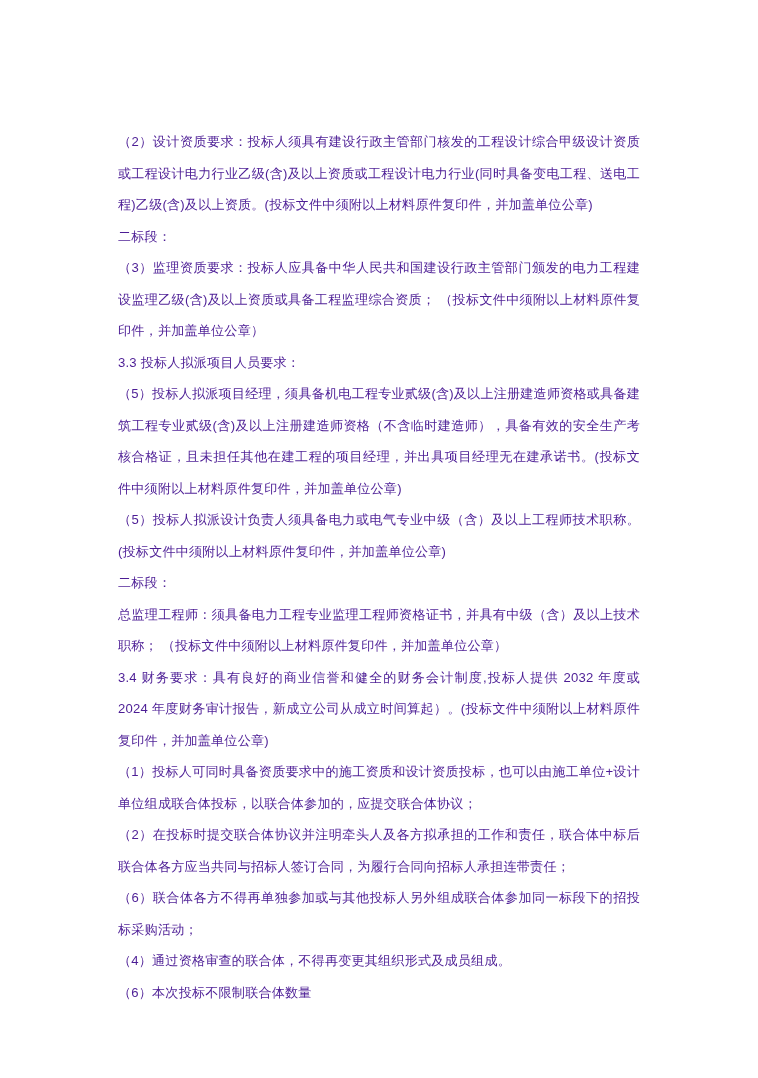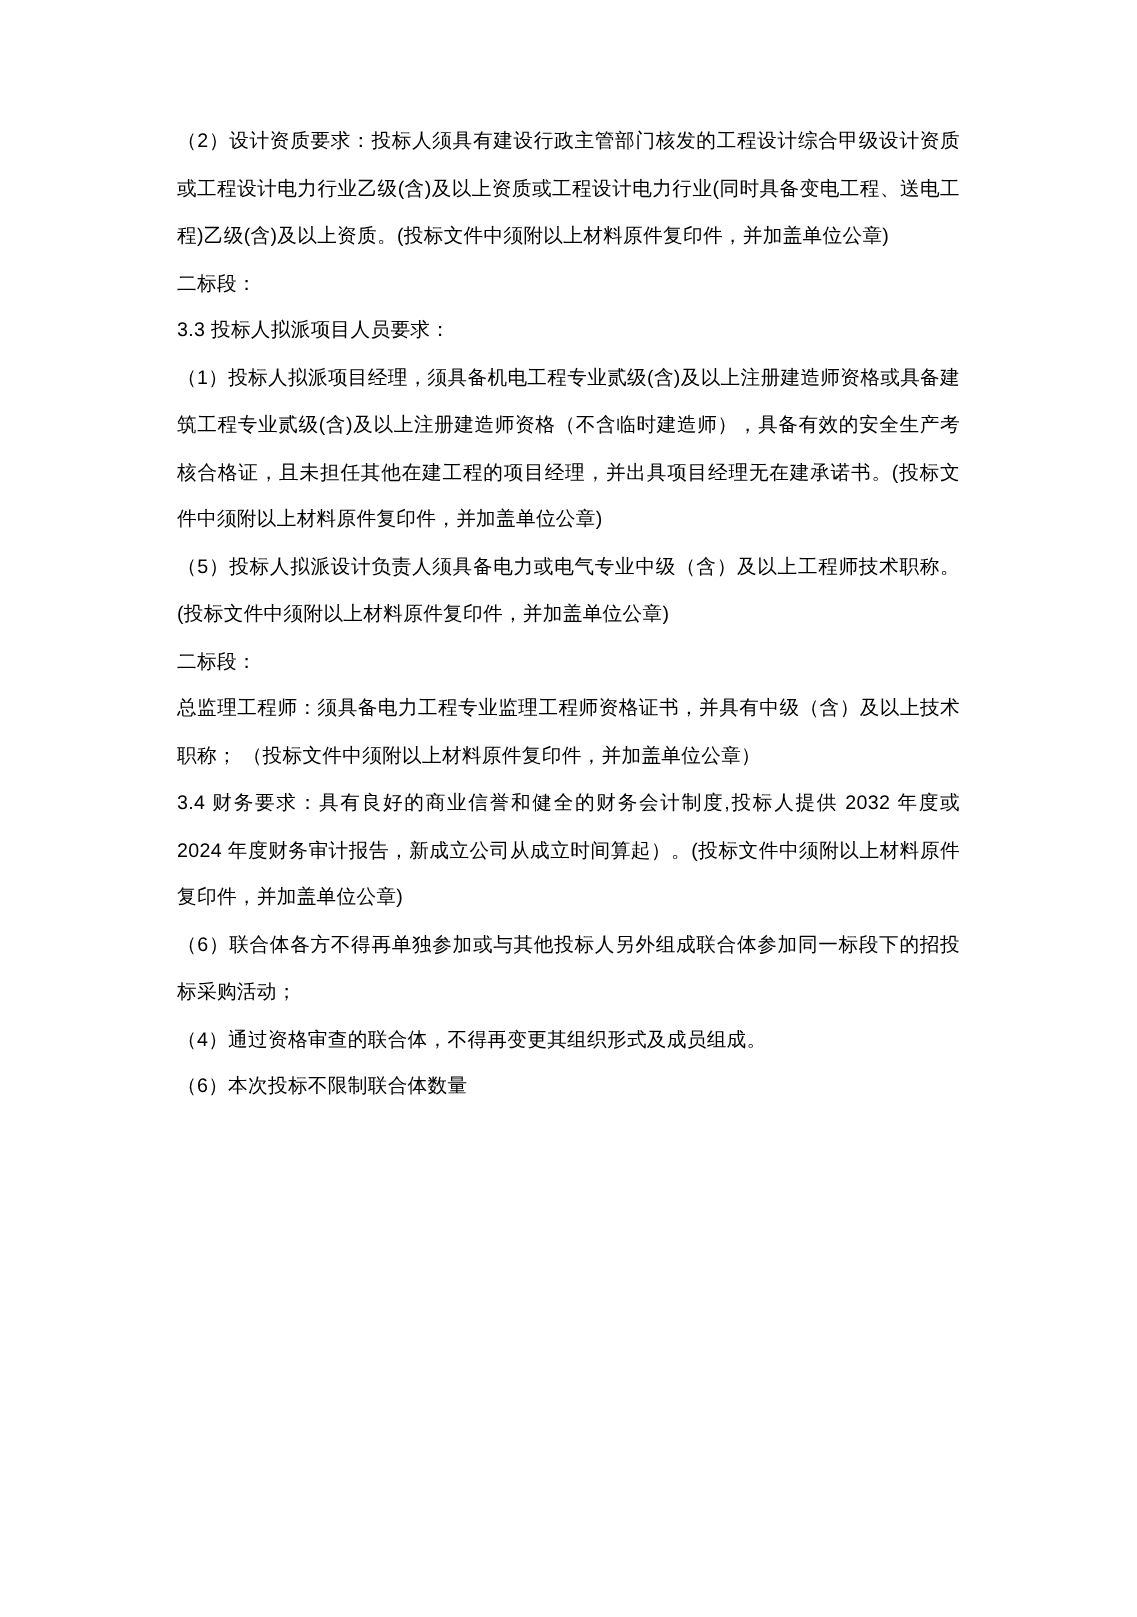--- a/index.html
+++ b/index.html
@@ -31,26 +31,29 @@
   .para {
     margin: 0;
     padding: 0;
     text-indent: 0;
   }
 </style>
 </head>
 <body>
 
 <div class="page">
-  <div class="doc-body" style="color: #000000;">
+  <div class="doc-body" style="color: #4c1d95; margin-top: 48px;">
     <p class="para">（2）设计资质要求：投标人须具有建设行政主管部门核发的工程设计综合甲级设计资质或工程设计电力行业乙级(含)及以上资质或工程设计电力行业(同时具备变电工程、送电工程)乙级(含)及以上资质。(投标文件中须附以上材料原件复印件，并加盖单位公章)</p>
     <p class="para">二标段：</p>
+    <p class="para">（3）监理资质要求：投标人应具备中华人民共和国建设行政主管部门颁发的电力工程建设监理乙级(含)及以上资质或具备工程监理综合资质； （投标文件中须附以上材料原件复印件，并加盖单位公章）</p>
     <p class="para">3.3 投标人拟派项目人员要求：</p>
-    <p class="para">（1）投标人拟派项目经理，须具备机电工程专业贰级(含)及以上注册建造师资格或具备建筑工程专业贰级(含)及以上注册建造师资格（不含临时建造师），具备有效的安全生产考核合格证，且未担任其他在建工程的项目经理，并出具项目经理无在建承诺书。(投标文件中须附以上材料原件复印件，并加盖单位公章)</p>
+    <p class="para">（5）投标人拟派项目经理，须具备机电工程专业贰级(含)及以上注册建造师资格或具备建筑工程专业贰级(含)及以上注册建造师资格（不含临时建造师），具备有效的安全生产考核合格证，且未担任其他在建工程的项目经理，并出具项目经理无在建承诺书。(投标文件中须附以上材料原件复印件，并加盖单位公章)</p>
     <p class="para">（5）投标人拟派设计负责人须具备电力或电气专业中级（含）及以上工程师技术职称。(投标文件中须附以上材料原件复印件，并加盖单位公章)</p>
     <p class="para">二标段：</p>
     <p class="para">总监理工程师：须具备电力工程专业监理工程师资格证书，并具有中级（含）及以上技术职称； （投标文件中须附以上材料原件复印件，并加盖单位公章）</p>
     <p class="para">3.4 财务要求：具有良好的商业信誉和健全的财务会计制度,投标人提供 2032 年度或 2024 年度财务审计报告，新成立公司从成立时间算起）。(投标文件中须附以上材料原件复印件，并加盖单位公章)</p>
+    <p class="para">（1）投标人可同时具备资质要求中的施工资质和设计资质投标，也可以由施工单位+设计单位组成联合体投标，以联合体参加的，应提交联合体协议；</p>
+    <p class="para">（2）在投标时提交联合体协议并注明牵头人及各方拟承担的工作和责任，联合体中标后联合体各方应当共同与招标人签订合同，为履行合同向招标人承担连带责任；</p>
     <p class="para">（6）联合体各方不得再单独参加或与其他投标人另外组成联合体参加同一标段下的招投标采购活动；</p>
     <p class="para">（4）通过资格审查的联合体，不得再变更其组织形式及成员组成。</p>
     <p class="para">（6）本次投标不限制联合体数量</p>
   </div>
 </div>
 
 </body></html>

